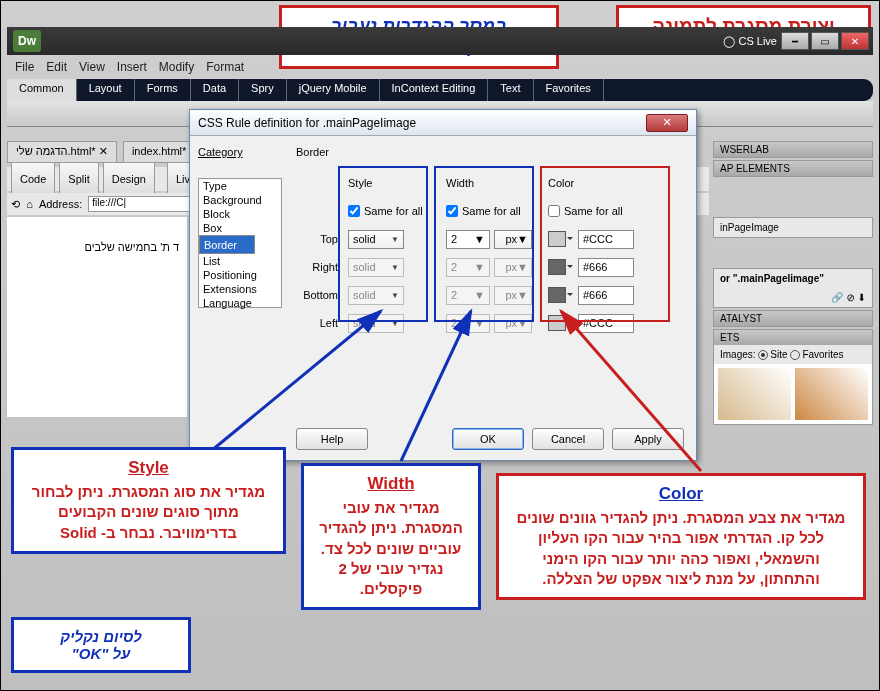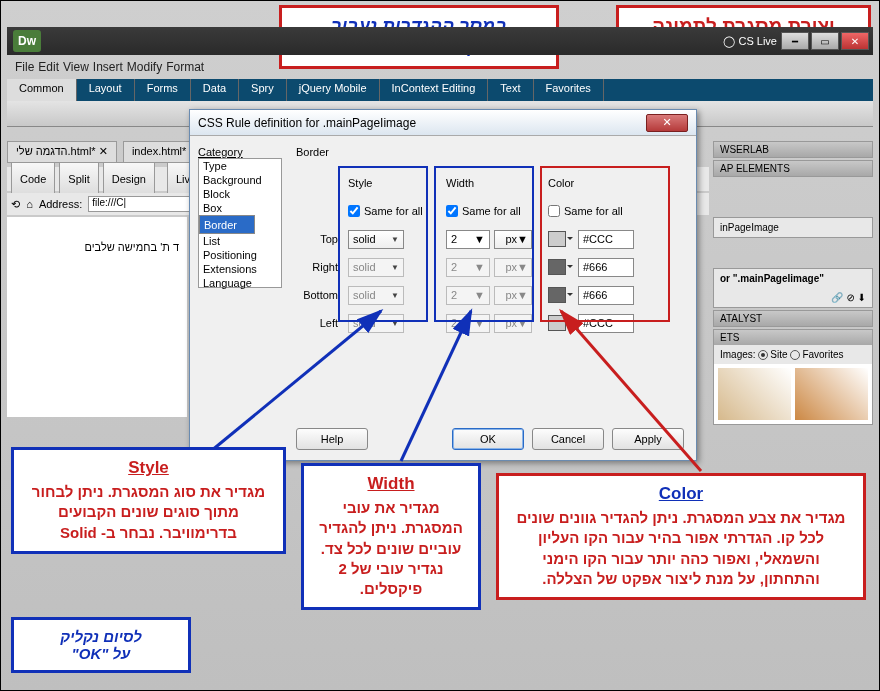--- a/index.html
+++ b/index.html
@@ -4,22 +4,22 @@
 <style>
 *{box-sizing:border-box;margin:0;padding:0;font-family:Tahoma,Arial,sans-serif;}
 body{width:880px;height:691px;position:relative;background:#b8b8b8;overflow:hidden;border:1px solid #000;}
 .app-bg{position:absolute;top:0;left:0;right:0;bottom:0;background:linear-gradient(#cfcfcf,#bfbfbf);}
 .title-bar{position:absolute;top:26px;left:6px;right:6px;height:28px;background:linear-gradient(#3a3a3a,#2a2a2a);display:flex;align-items:center;}
 .title-bar .dw{width:28px;height:22px;background:#4a7d3a;border-radius:3px;margin-left:6px;display:flex;align-items:center;justify-content:center;color:#fff;font-weight:bold;font-size:12px;}
 .title-bar .cs{margin-left:auto;color:#fff;font-size:11px;margin-right:4px;}
 .win-btns{display:flex;gap:2px;margin-right:4px;}
 .win-btn{width:28px;height:18px;background:linear-gradient(#ddd,#aaa);border:1px solid #555;font-size:10px;display:flex;align-items:center;justify-content:center;}
 .win-btn.close{background:linear-gradient(#e66,#b33);color:#fff;}
-.menu-bar{position:absolute;top:56px;left:6px;height:20px;display:flex;gap:4px;font-size:12px;color:#222;padding-left:8px;align-items:center;}
-.tab-bar{position:absolute;top:78px;left:6px;right:6px;height:22px;background:#0c4a6e;display:flex;}
+.menu-bar{position:absolute;top:56px;left:6px;height:20px;display:flex;gap:12px;font-size:12px;color:#222;padding-left:8px;align-items:center;}
+.tab-bar{position:absolute;top:78px;left:6px;right:6px;height:22px;background:#0f172a;display:flex;border-radius:9px;}
 .tab{padding:3px 12px;font-size:11px;border-right:1px solid #666;color:#fff;}
 .tab.active{background:#ddd;color:#000;}
 .tool-bar{position:absolute;top:100px;left:6px;right:6px;height:26px;background:linear-gradient(#e4e4e4,#c8c8c8);border-bottom:1px solid #888;}
 .file-tabs{position:absolute;top:140px;left:6px;height:22px;display:flex;font-size:11px;}
 .file-tab{background:#ddd;border:1px solid #999;padding:3px 8px;margin-right:6px;}
 .view-bar{position:absolute;top:166px;left:6px;right:170px;height:24px;background:#e8e8e8;display:flex;align-items:center;font-size:11px;padding-left:4px;gap:4px;}
 .vb-btn{background:linear-gradient(#f8f8f8,#dcdcdc);border:1px solid #999;padding:10px 8px;}
 .addr-bar{position:absolute;top:192px;left:6px;right:170px;height:22px;background:#e8e8e8;display:flex;align-items:center;font-size:11px;padding-left:4px;gap:6px;}
 .addr-input{flex:0 0 200px;height:16px;border:1px solid #999;background:#fff;font-size:10px;padding:0 3px;}
 .doc-area{position:absolute;top:216px;left:6px;width:180px;height:200px;background:#fff;font-size:11px;padding:24px 8px;text-align:right;direction:rtl;}
@@ -28,21 +28,21 @@
 .rp-h{background:linear-gradient(#c8c8c8,#a8a8a8);padding:2px 6px;font-size:10px;}
 .rp-body{padding:4px 6px;background:#e8e8e8;}
 .radio{width:10px;height:10px;border:1px solid #555;border-radius:50%;display:inline-block;vertical-align:middle;margin-right:2px;}
 .radio.on::after{content:"";display:block;width:4px;height:4px;background:#333;border-radius:50%;margin:2px;}
 
 .dialog{position:absolute;top:108px;left:188px;width:508px;height:352px;background:#f0f0f0;border:1px solid #6a8bb0;box-shadow:2px 2px 6px rgba(0,0,0,.4);}
 .dlg-title{height:26px;background:linear-gradient(#fff,#dce6f0);border-bottom:1px solid #aaa;display:flex;align-items:center;padding:0 8px;font-size:12px;}
 .dlg-close{margin-left:auto;width:42px;height:18px;background:linear-gradient(#d97a7a,#b53a3a);border:1px solid #7a2020;border-radius:2px;color:#fff;display:flex;align-items:center;justify-content:center;font-size:11px;}
 .dlg-body{display:flex;height:calc(100% - 26px);}
 .cat{width:100px;padding:10px 8px;font-size:11px;}
-.cat-label{margin-bottom:0;text-decoration:underline;}
+.cat-label{margin-bottom:20px;text-decoration:underline;}
 .cat-list{border:1px solid #999;background:#fff;height:130px;}
 .cat-item{padding:1px 4px;font-size:11px;}
 .cat-item.sel{background:#2a6bc7;color:#fff;}
 .main{flex:1;padding:10px 12px 8px 6px;font-size:11px;position:relative;}
 .main-label{margin-bottom:12px;}
 .grid{display:grid;grid-template-columns:46px 92px 96px 108px;grid-auto-rows:26px;gap:2px 6px;align-items:center;}
 .grid .hdr{font-size:11px;}
 .chk{display:flex;align-items:center;gap:4px;font-size:11px;}
 .chk input{width:12px;height:12px;}
 .sel{width:56px;height:19px;border:1px solid #888;background:linear-gradient(#fff,#eee);font-size:11px;padding:0 4px;display:flex;align-items:center;justify-content:space-between;}

